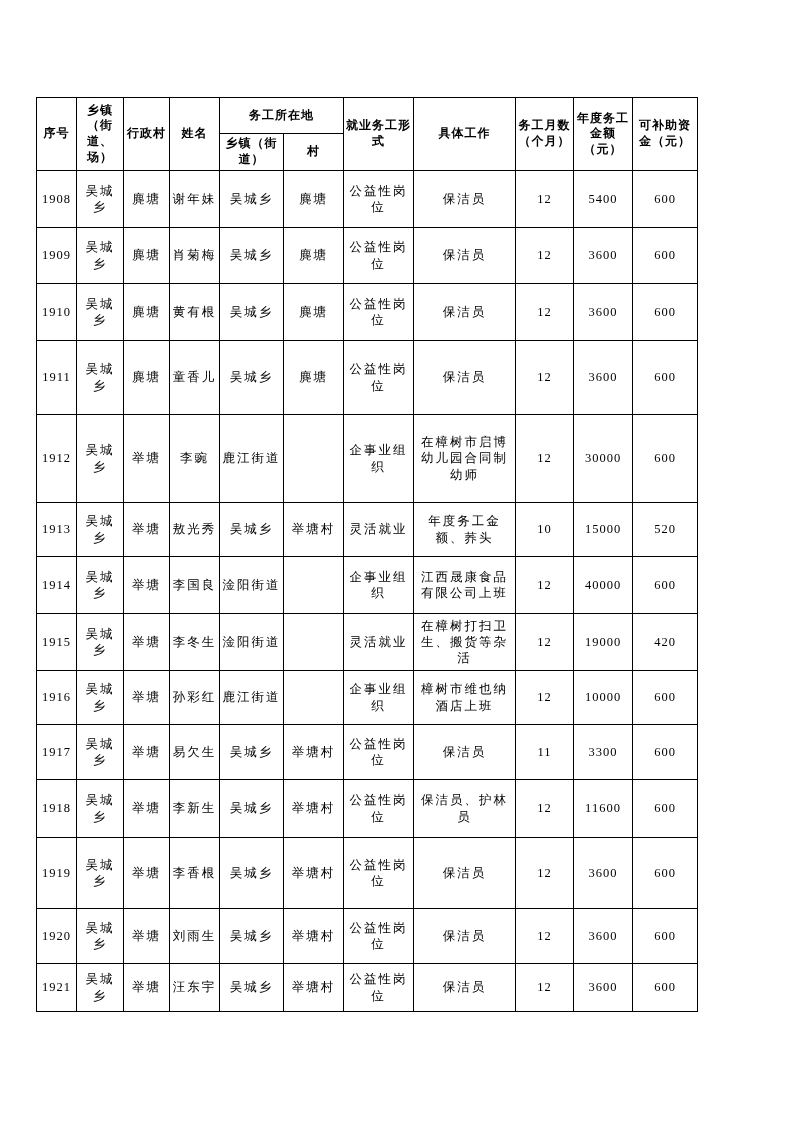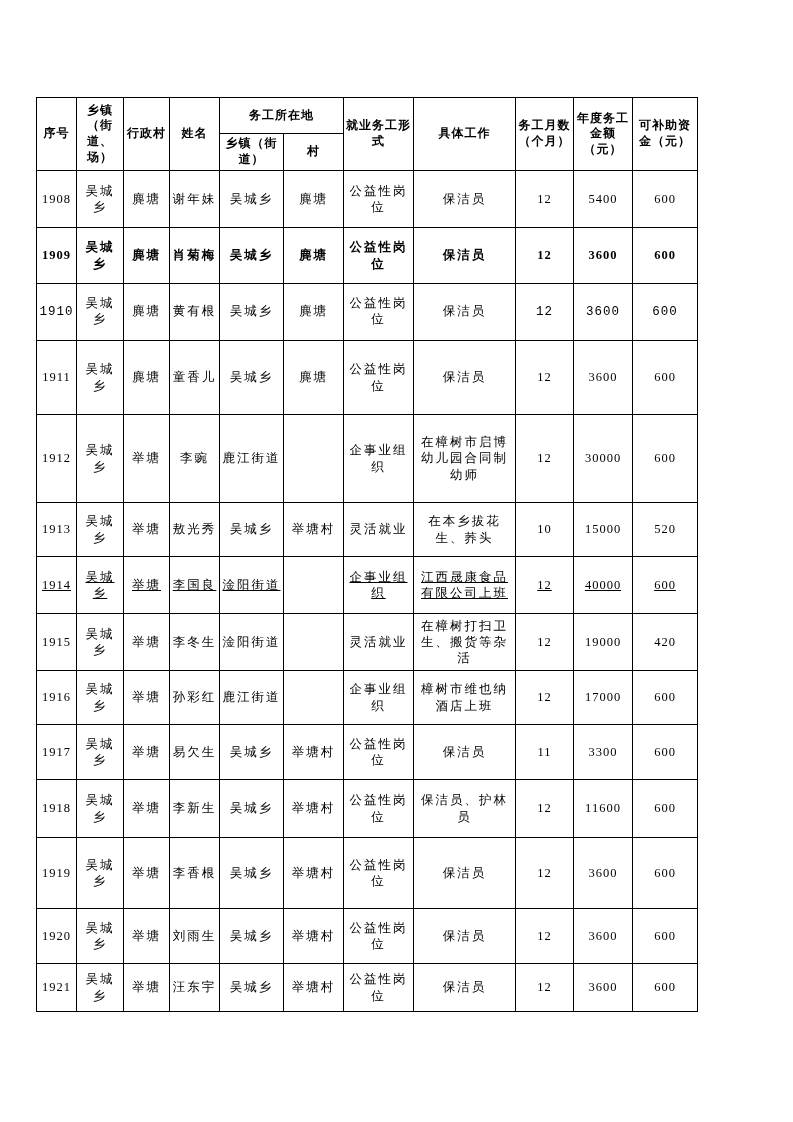--- a/index.html
+++ b/index.html
@@ -93,34 +93,34 @@
     <td>麂塘</td>
     <td>谢年妹</td>
     <td>吴城乡</td>
     <td>麂塘</td>
     <td>公益性岗位</td>
     <td>保洁员</td>
     <td class="num">12</td>
     <td class="num">5400</td>
     <td class="num">600</td>
   </tr>
-          <tr style="height: 56px; font-weight: bold;">
+          <tr style="height: 56px;">
     <td class="num">1909</td>
     <td>吴城乡</td>
     <td>麂塘</td>
     <td>肖菊梅</td>
     <td>吴城乡</td>
     <td>麂塘</td>
     <td>公益性岗位</td>
     <td>保洁员</td>
     <td class="num">12</td>
     <td class="num">3600</td>
     <td class="num">600</td>
   </tr>
-          <tr style="height: 57px; font-family: Liberation Mono, monospace;">
+          <tr style="height: 57px;">
     <td class="num">1910</td>
     <td>吴城乡</td>
     <td>麂塘</td>
     <td>黄有根</td>
     <td>吴城乡</td>
     <td>麂塘</td>
     <td>公益性岗位</td>
     <td>保洁员</td>
     <td class="num">12</td>
     <td class="num">3600</td>
@@ -153,26 +153,26 @@
     <td class="num">600</td>
   </tr>
           <tr style="height: 54px;">
     <td class="num">1913</td>
     <td>吴城乡</td>
     <td>举塘</td>
     <td>敖光秀</td>
     <td>吴城乡</td>
     <td>举塘村</td>
     <td>灵活就业</td>
-    <td>在本乡拔花生、荞头</td>
+    <td>年度务工金额、荞头</td>
     <td class="num">10</td>
     <td class="num">15000</td>
     <td class="num">520</td>
   </tr>
-          <tr style="height: 57px; text-decoration: underline;">
+          <tr style="height: 57px;">
     <td class="num">1914</td>
     <td>吴城乡</td>
     <td>举塘</td>
     <td>李国良</td>
     <td>淦阳街道</td>
     <td></td>
     <td>企事业组织</td>
     <td>江西晟康食品有限公司上班</td>
     <td class="num">12</td>
     <td class="num">40000</td>
@@ -194,21 +194,21 @@
           <tr style="height: 54px;">
     <td class="num">1916</td>
     <td>吴城乡</td>
     <td>举塘</td>
     <td>孙彩红</td>
     <td>鹿江街道</td>
     <td></td>
     <td>企事业组织</td>
     <td>樟树市维也纳酒店上班</td>
     <td class="num">12</td>
-    <td class="num">17000</td>
+    <td class="num">10000</td>
     <td class="num">600</td>
   </tr>
           <tr style="height: 55px;">
     <td class="num">1917</td>
     <td>吴城乡</td>
     <td>举塘</td>
     <td>易欠生</td>
     <td>吴城乡</td>
     <td>举塘村</td>
     <td>公益性岗位</td>

